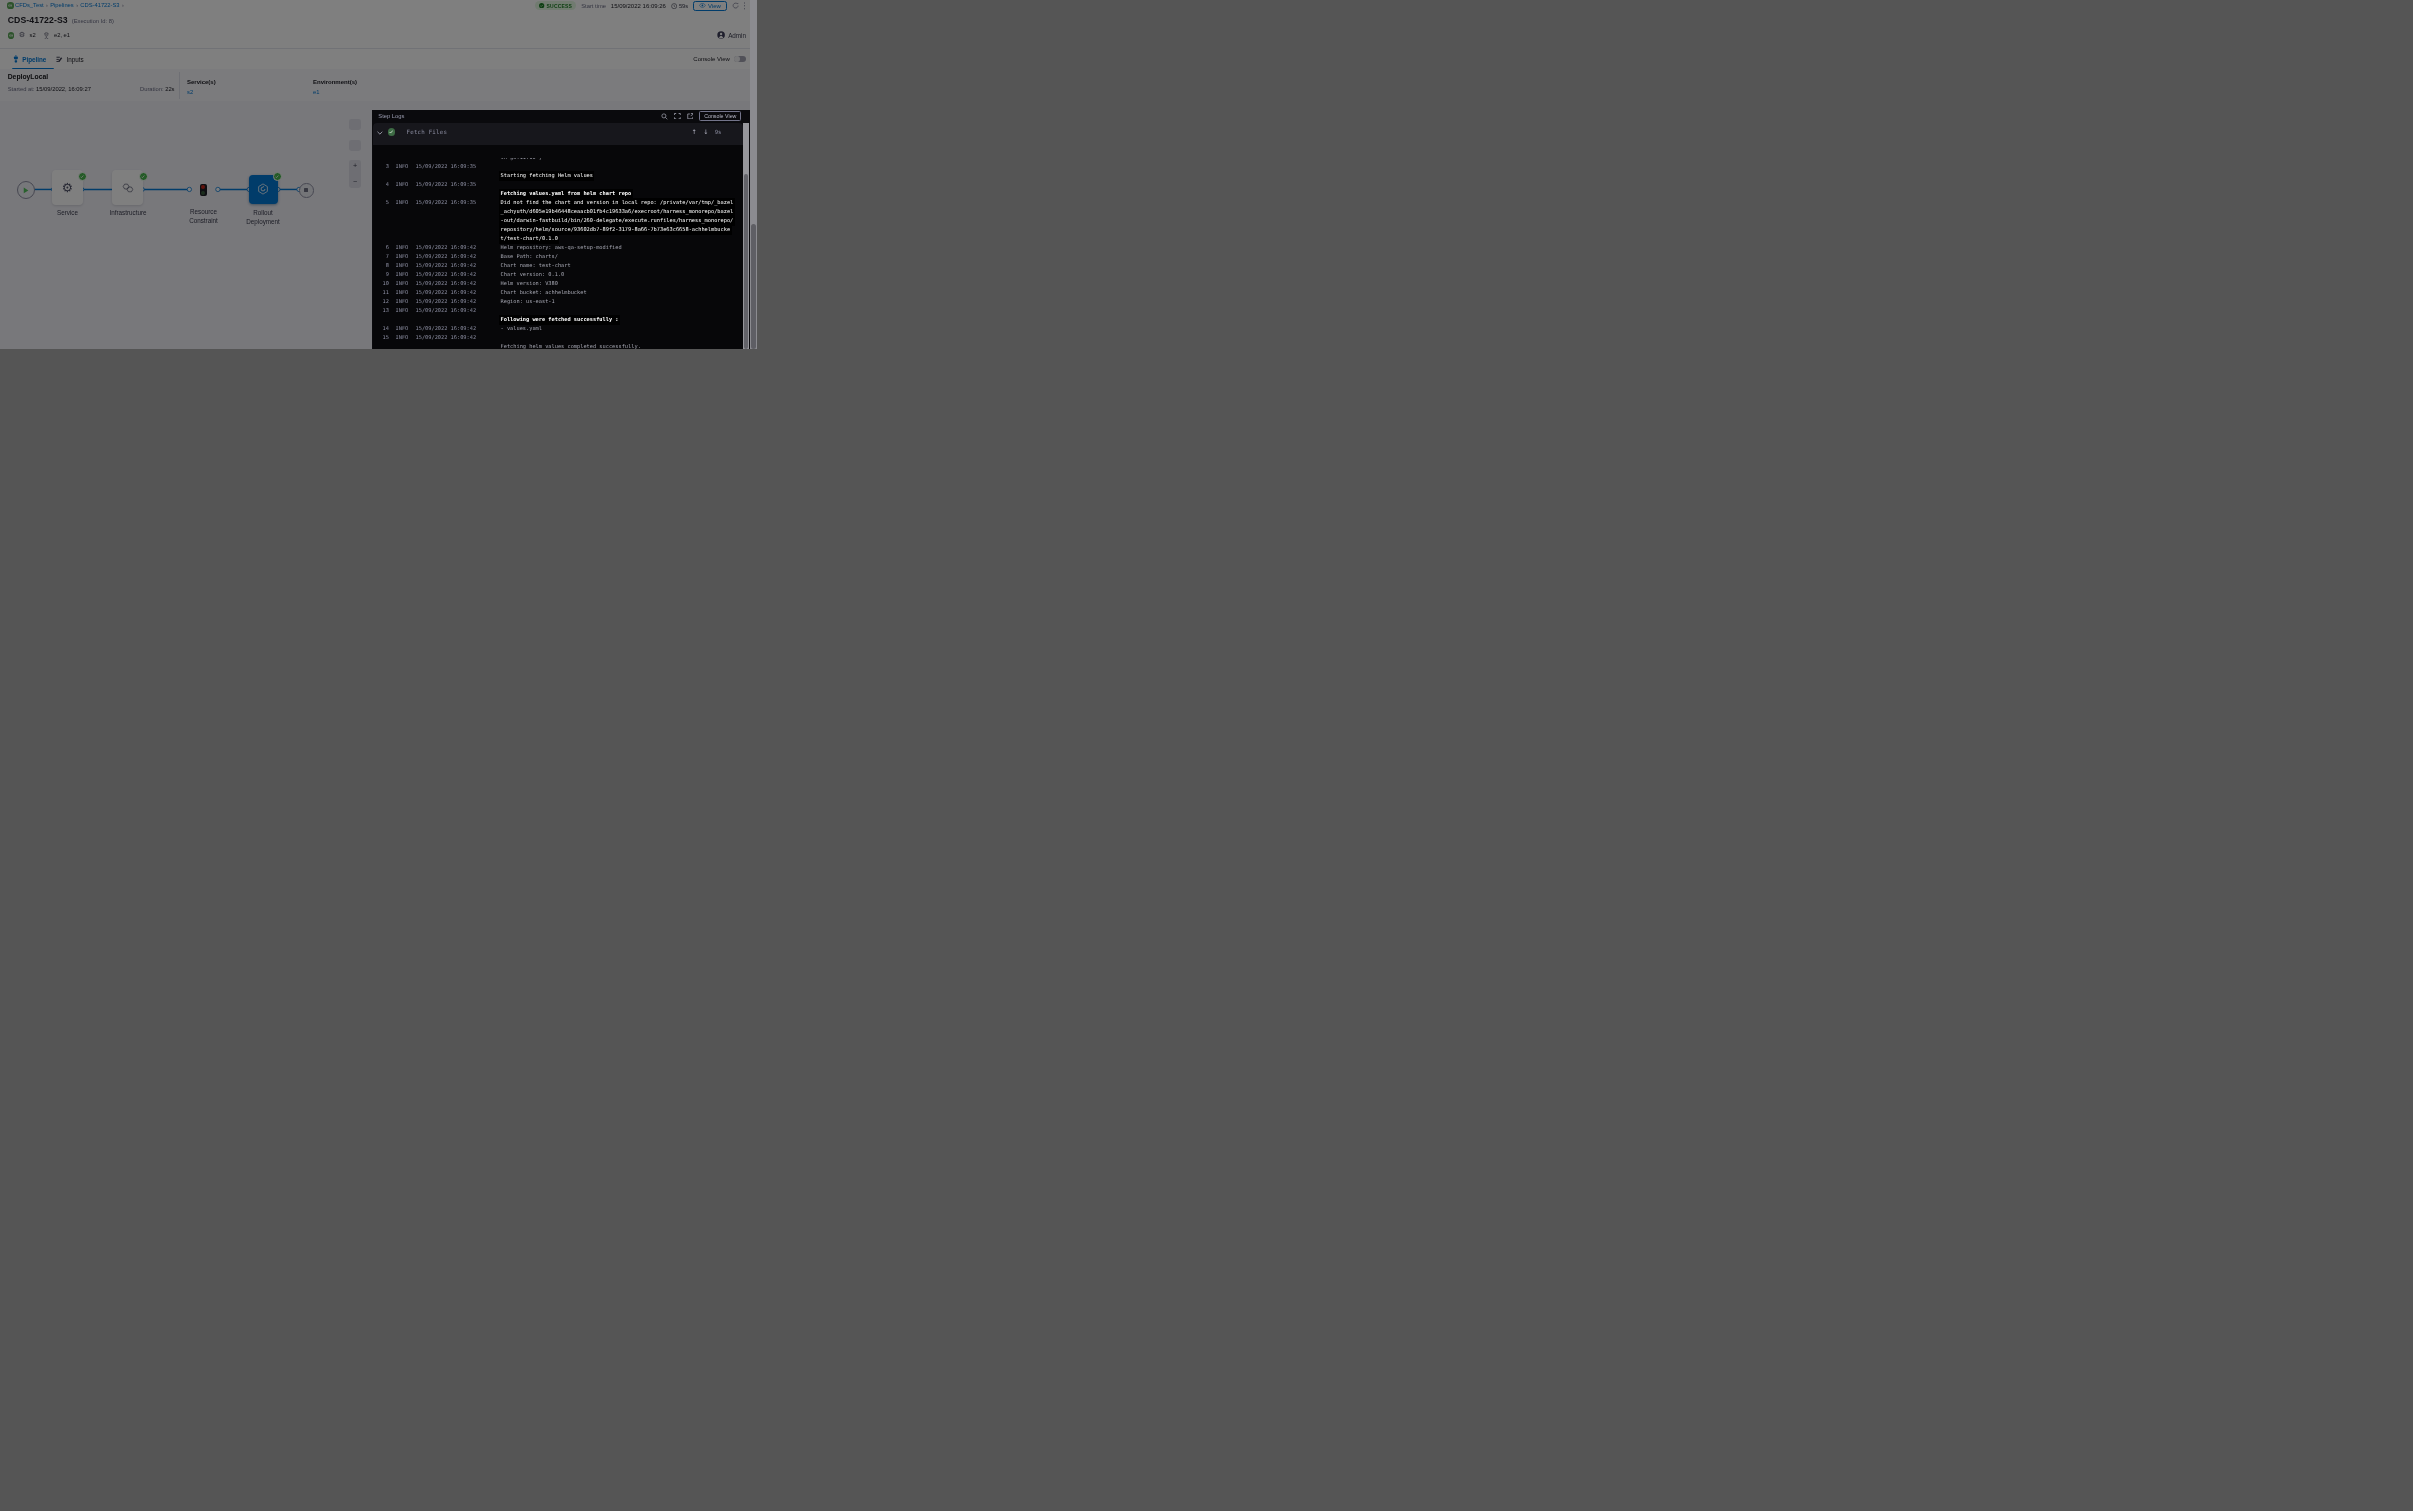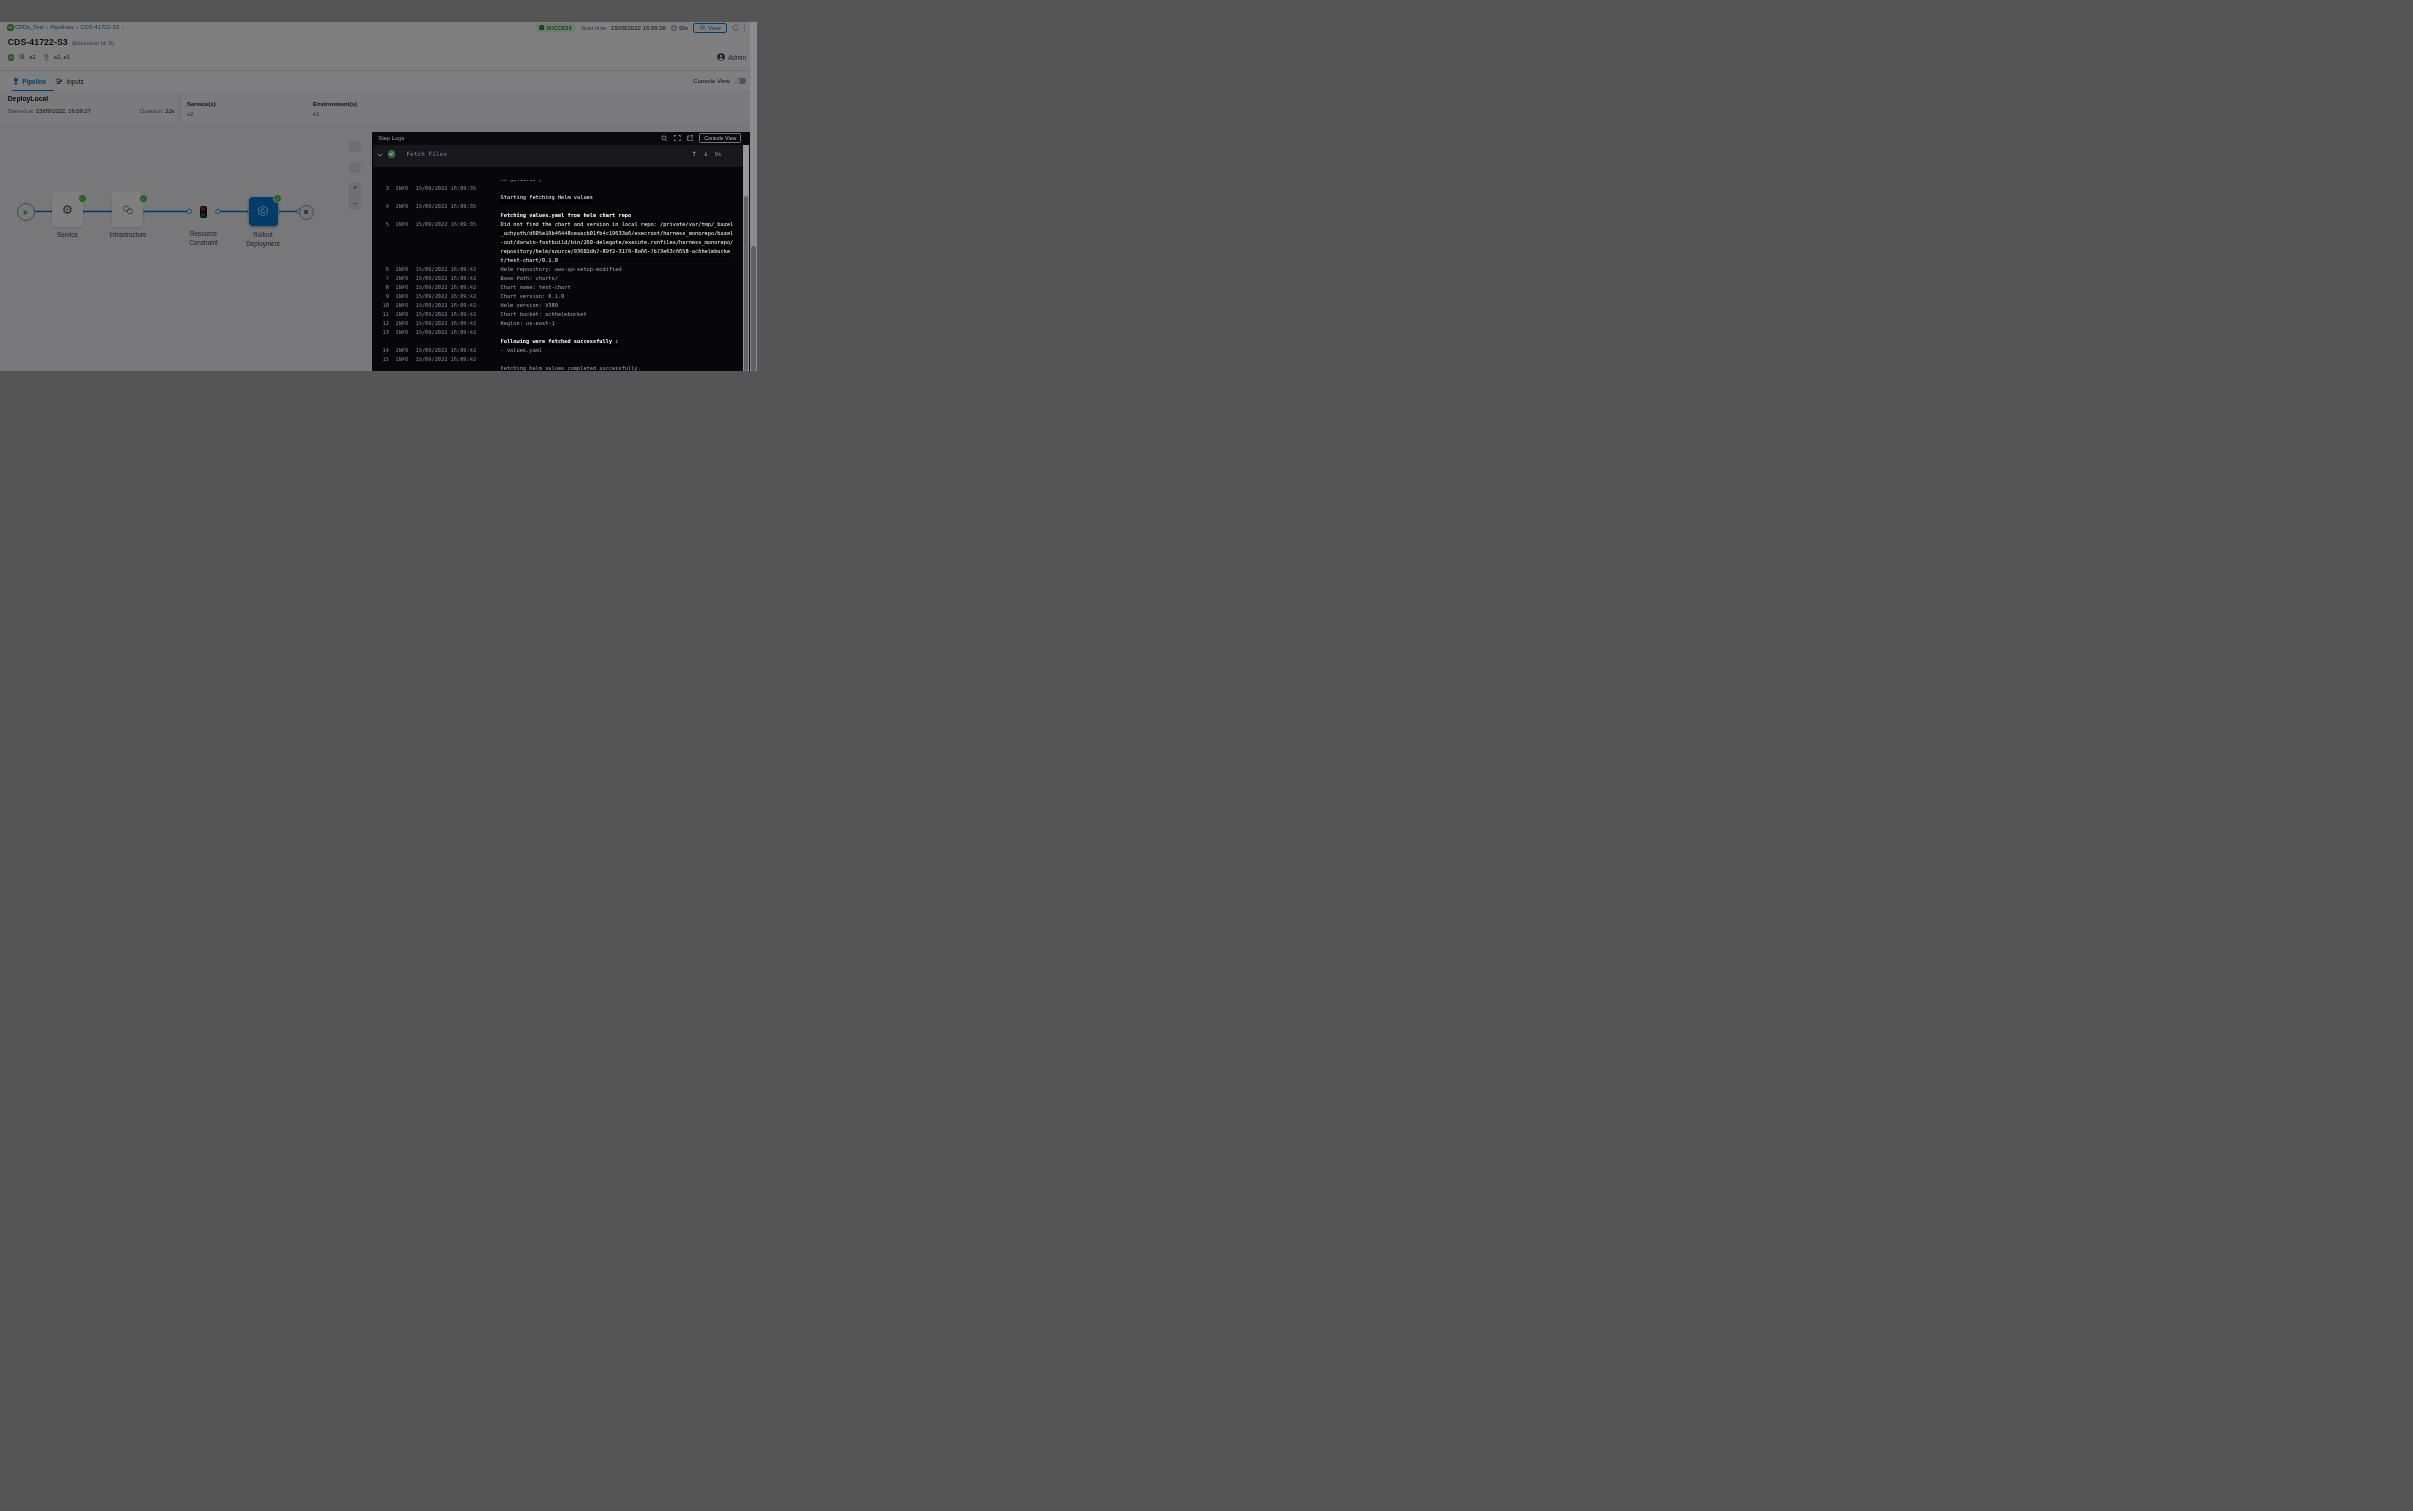--- a/index.html
+++ b/index.html
@@ -1,17 +1,17 @@
 <!DOCTYPE html>
 <html style="font-size:7.7px"><head>
 <meta charset="utf-8">
 <style>
   html,body{margin:0;padding:0;background:#555;}
   #app{position:relative;width:757px;height:349px;overflow:hidden;background:#ffffff;
-       font-family:"Liberation Sans",sans-serif;margin-top:22px;-webkit-font-smoothing:antialiased;}
+       font-family:"Liberation Sans",sans-serif;-webkit-font-smoothing:antialiased;}
   a{text-decoration:none;}
   
   .topbar{position:absolute;left:0;top:0;width:100%;height:48px;background:#fff;}
   .breadcrumb{position:absolute;left:6.8px;top:1.4px;height:7.7px;display:flex;align-items:center;font-size:5.8px;}
   .logo{display:inline-flex;align-items:center;justify-content:center;background:#5aa657;color:#fff;
         font-weight:bold;border-radius:45% 45% 45% 45%/40% 40% 40% 40%;}
   .logo.sm{width:6.8px;height:7.2px;font-size:5.3px;line-height:6.8px;}
   .breadcrumb a{color:#0278d5;margin:0 1.4px;cursor:pointer;}
   .breadcrumb .sep{color:#6b6d85;margin:0 1px;font-size:5.3px;}
   .status-cluster{position:absolute;right:11.6px;top:0px;height:11.6px;display:flex;align-items:center;gap:4.8px;}

